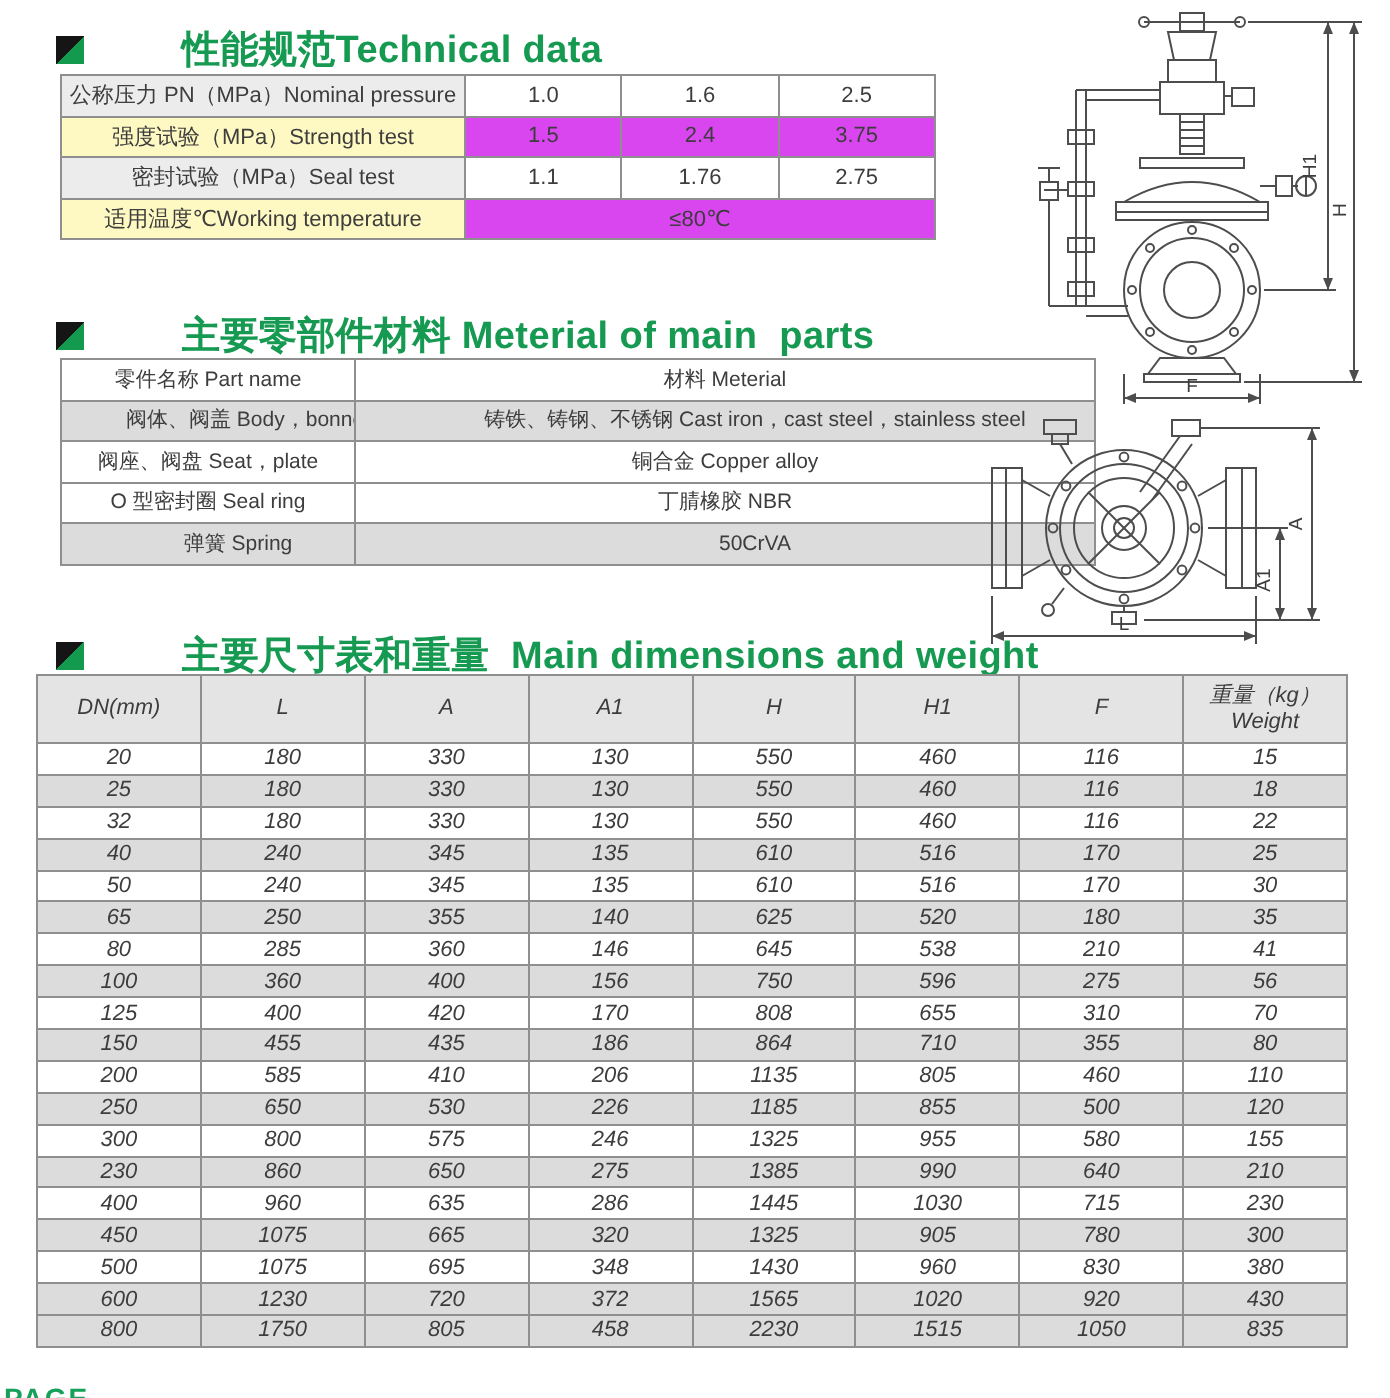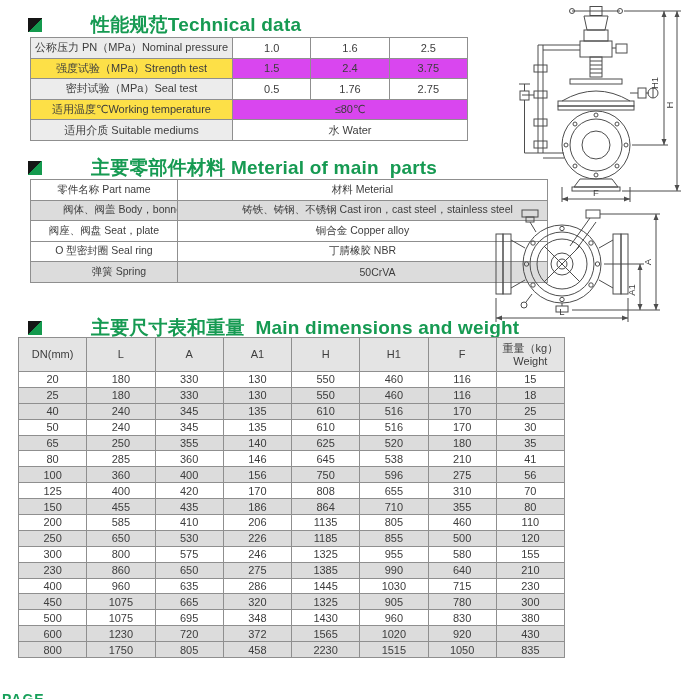--- a/index.html
+++ b/index.html
@@ -14,27 +14,27 @@
   .heading-text{color:#169a52;font-weight:bold;font-size:19px;letter-spacing:.2px;white-space:pre;margin-left:42px;}
 
   table{border-collapse:collapse;position:absolute;table-layout:fixed;background:#fff;}
   td,th{border:1px solid #8f8f8f;text-align:center;vertical-align:middle;
     font-weight:normal;color:#3d3d3d;overflow:hidden;}
 
   #tech-table{left:30px;top:37px;width:438px;font-size:11px;}
   #tech-table td{height:19.6px;padding:0 2px;}
   #tech-table td.lbl{background:#ececec;}
   #tech-table tr.g td{background:#d946ef;}
-  #tech-table tr.g td.lbl{background:#fde047;}
+  #tech-table tr.g td.lbl{background:#fef9c3;}
 
   #mat-table{left:30px;top:179px;width:518px;font-size:10.5px;}
   #mat-table th,#mat-table td{height:19.5px;padding:0 2px;white-space:nowrap;}
   #mat-table tr.g td{background:#dcdcdc;padding-left:32px;}
 
-  #dim-table{left:18px;top:337px;width:547px;font-size:11px;}
+  #dim-table{left:18px;top:337px;width:656px;font-size:11px;font-style:italic;}
   #dim-table th{background:#e4e4e4;height:33px;white-space:pre-line;line-height:13px;padding:0;}
   #dim-table td{height:14.9px;padding:0;line-height:14px;}
   #dim-table tr.g td{background:#dcdcdc;}
 
   .drawing{position:absolute;}
   #front-view{left:492px;top:3px;}
   #top-view{left:492px;top:206px;}
   svg line,svg path,svg rect,svg circle,svg polyline{stroke:#4d4d4d;fill:none;stroke-width:1;}
   svg polygon{fill:#4d4d4d;stroke:none;}
   svg text{fill:#3d3d3d;stroke:none;font-size:9.5px;font-family:"Liberation Sans",sans-serif;}
@@ -64,31 +64,27 @@
         <td>2.5</td>
       </tr>
       <tr class="g">
         <td class="lbl">强度试验（MPa）Strength test</td>
         <td>1.5</td>
         <td>2.4</td>
         <td>3.75</td>
       </tr>
       <tr>
         <td class="lbl">密封试验（MPa）Seal test</td>
-        <td>0.5</td>
+        <td>1.1</td>
         <td>1.76</td>
         <td>2.75</td>
       </tr>
       <tr class="g">
         <td class="lbl">适用温度℃Working temperature</td>
         <td colspan="3">≤80℃</td>
-      </tr>
-      <tr>
-        <td class="lbl">适用介质 Suitable mediums</td>
-        <td colspan="3">水  Water</td>
       </tr>
     </tbody>
 </table>
 
 <div class="heading" style="top:155px">
   <span class="bullet"></span>
   <span class="heading-text">主要零部件材料 Meterial of main  parts</span>
 </div>
 
 <table id="mat-table">
@@ -152,20 +148,30 @@
       </tr>
       <tr class="g">
         <td>25</td>
         <td>180</td>
         <td>330</td>
         <td>130</td>
         <td>550</td>
         <td>460</td>
         <td>116</td>
         <td>18</td>
+      </tr>
+      <tr>
+        <td>32</td>
+        <td>180</td>
+        <td>330</td>
+        <td>130</td>
+        <td>550</td>
+        <td>460</td>
+        <td>116</td>
+        <td>22</td>
       </tr>
       <tr class="g">
         <td>40</td>
         <td>240</td>
         <td>345</td>
         <td>135</td>
         <td>610</td>
         <td>516</td>
         <td>170</td>
         <td>25</td>

